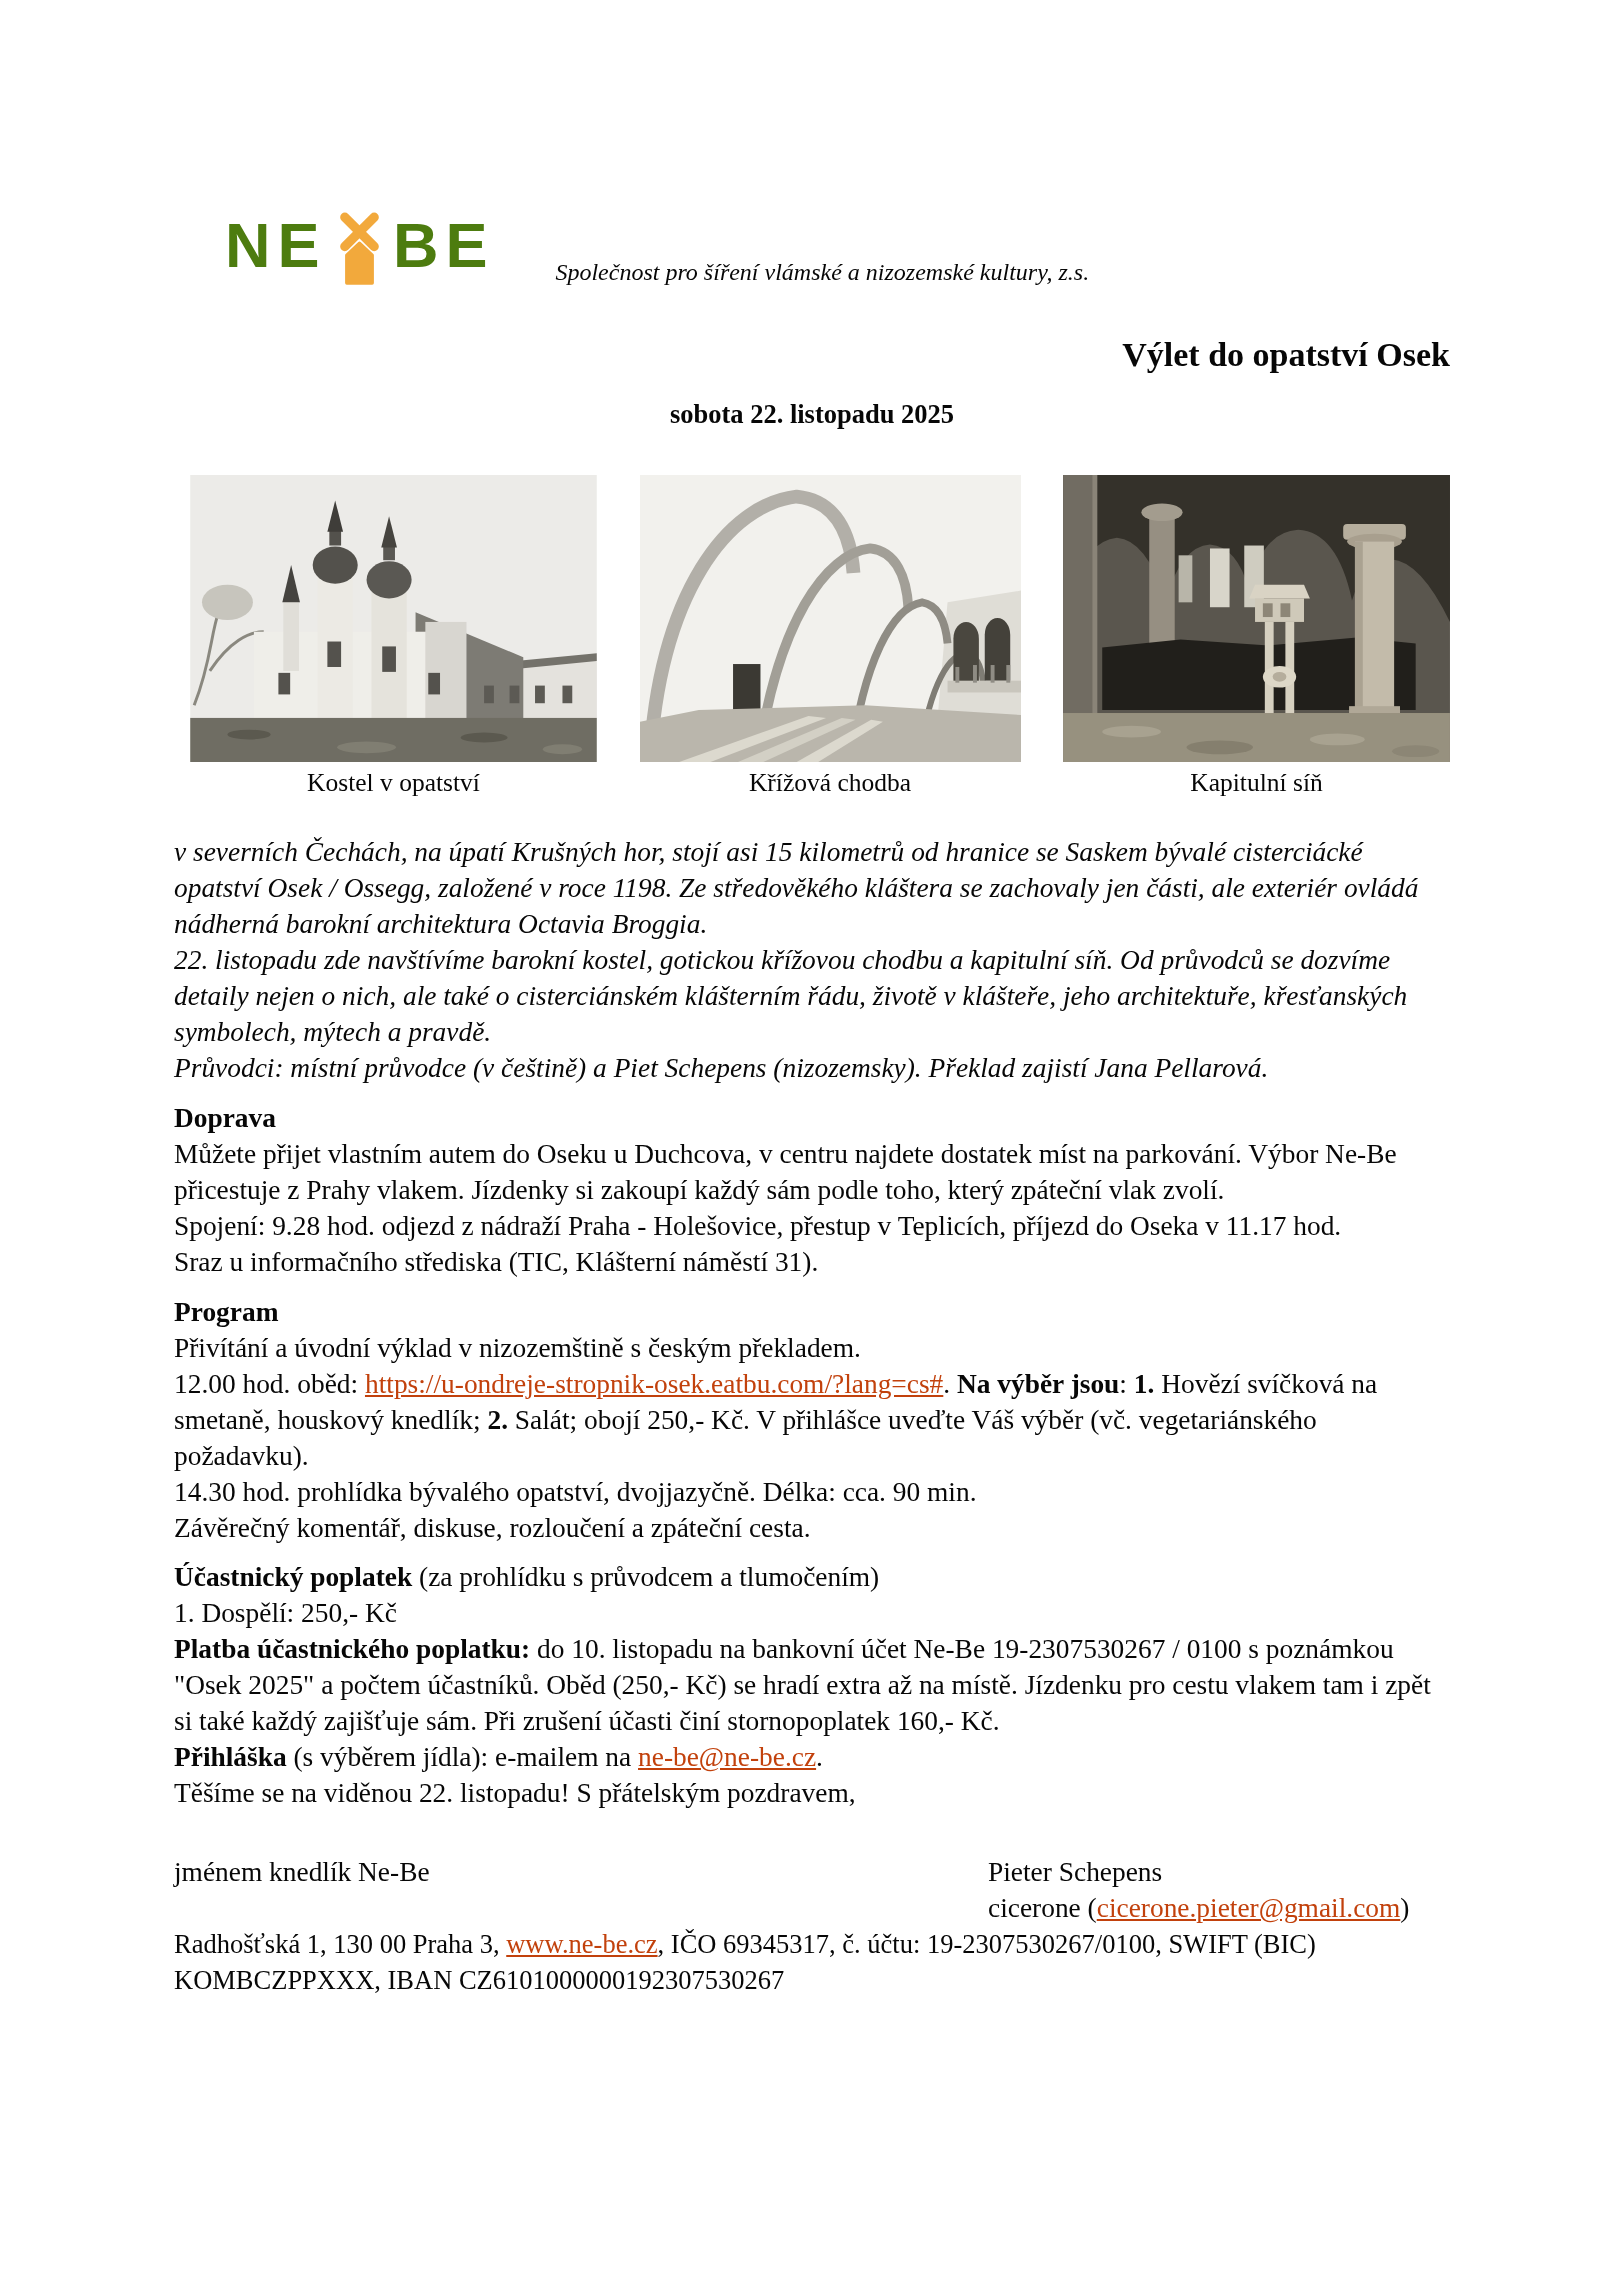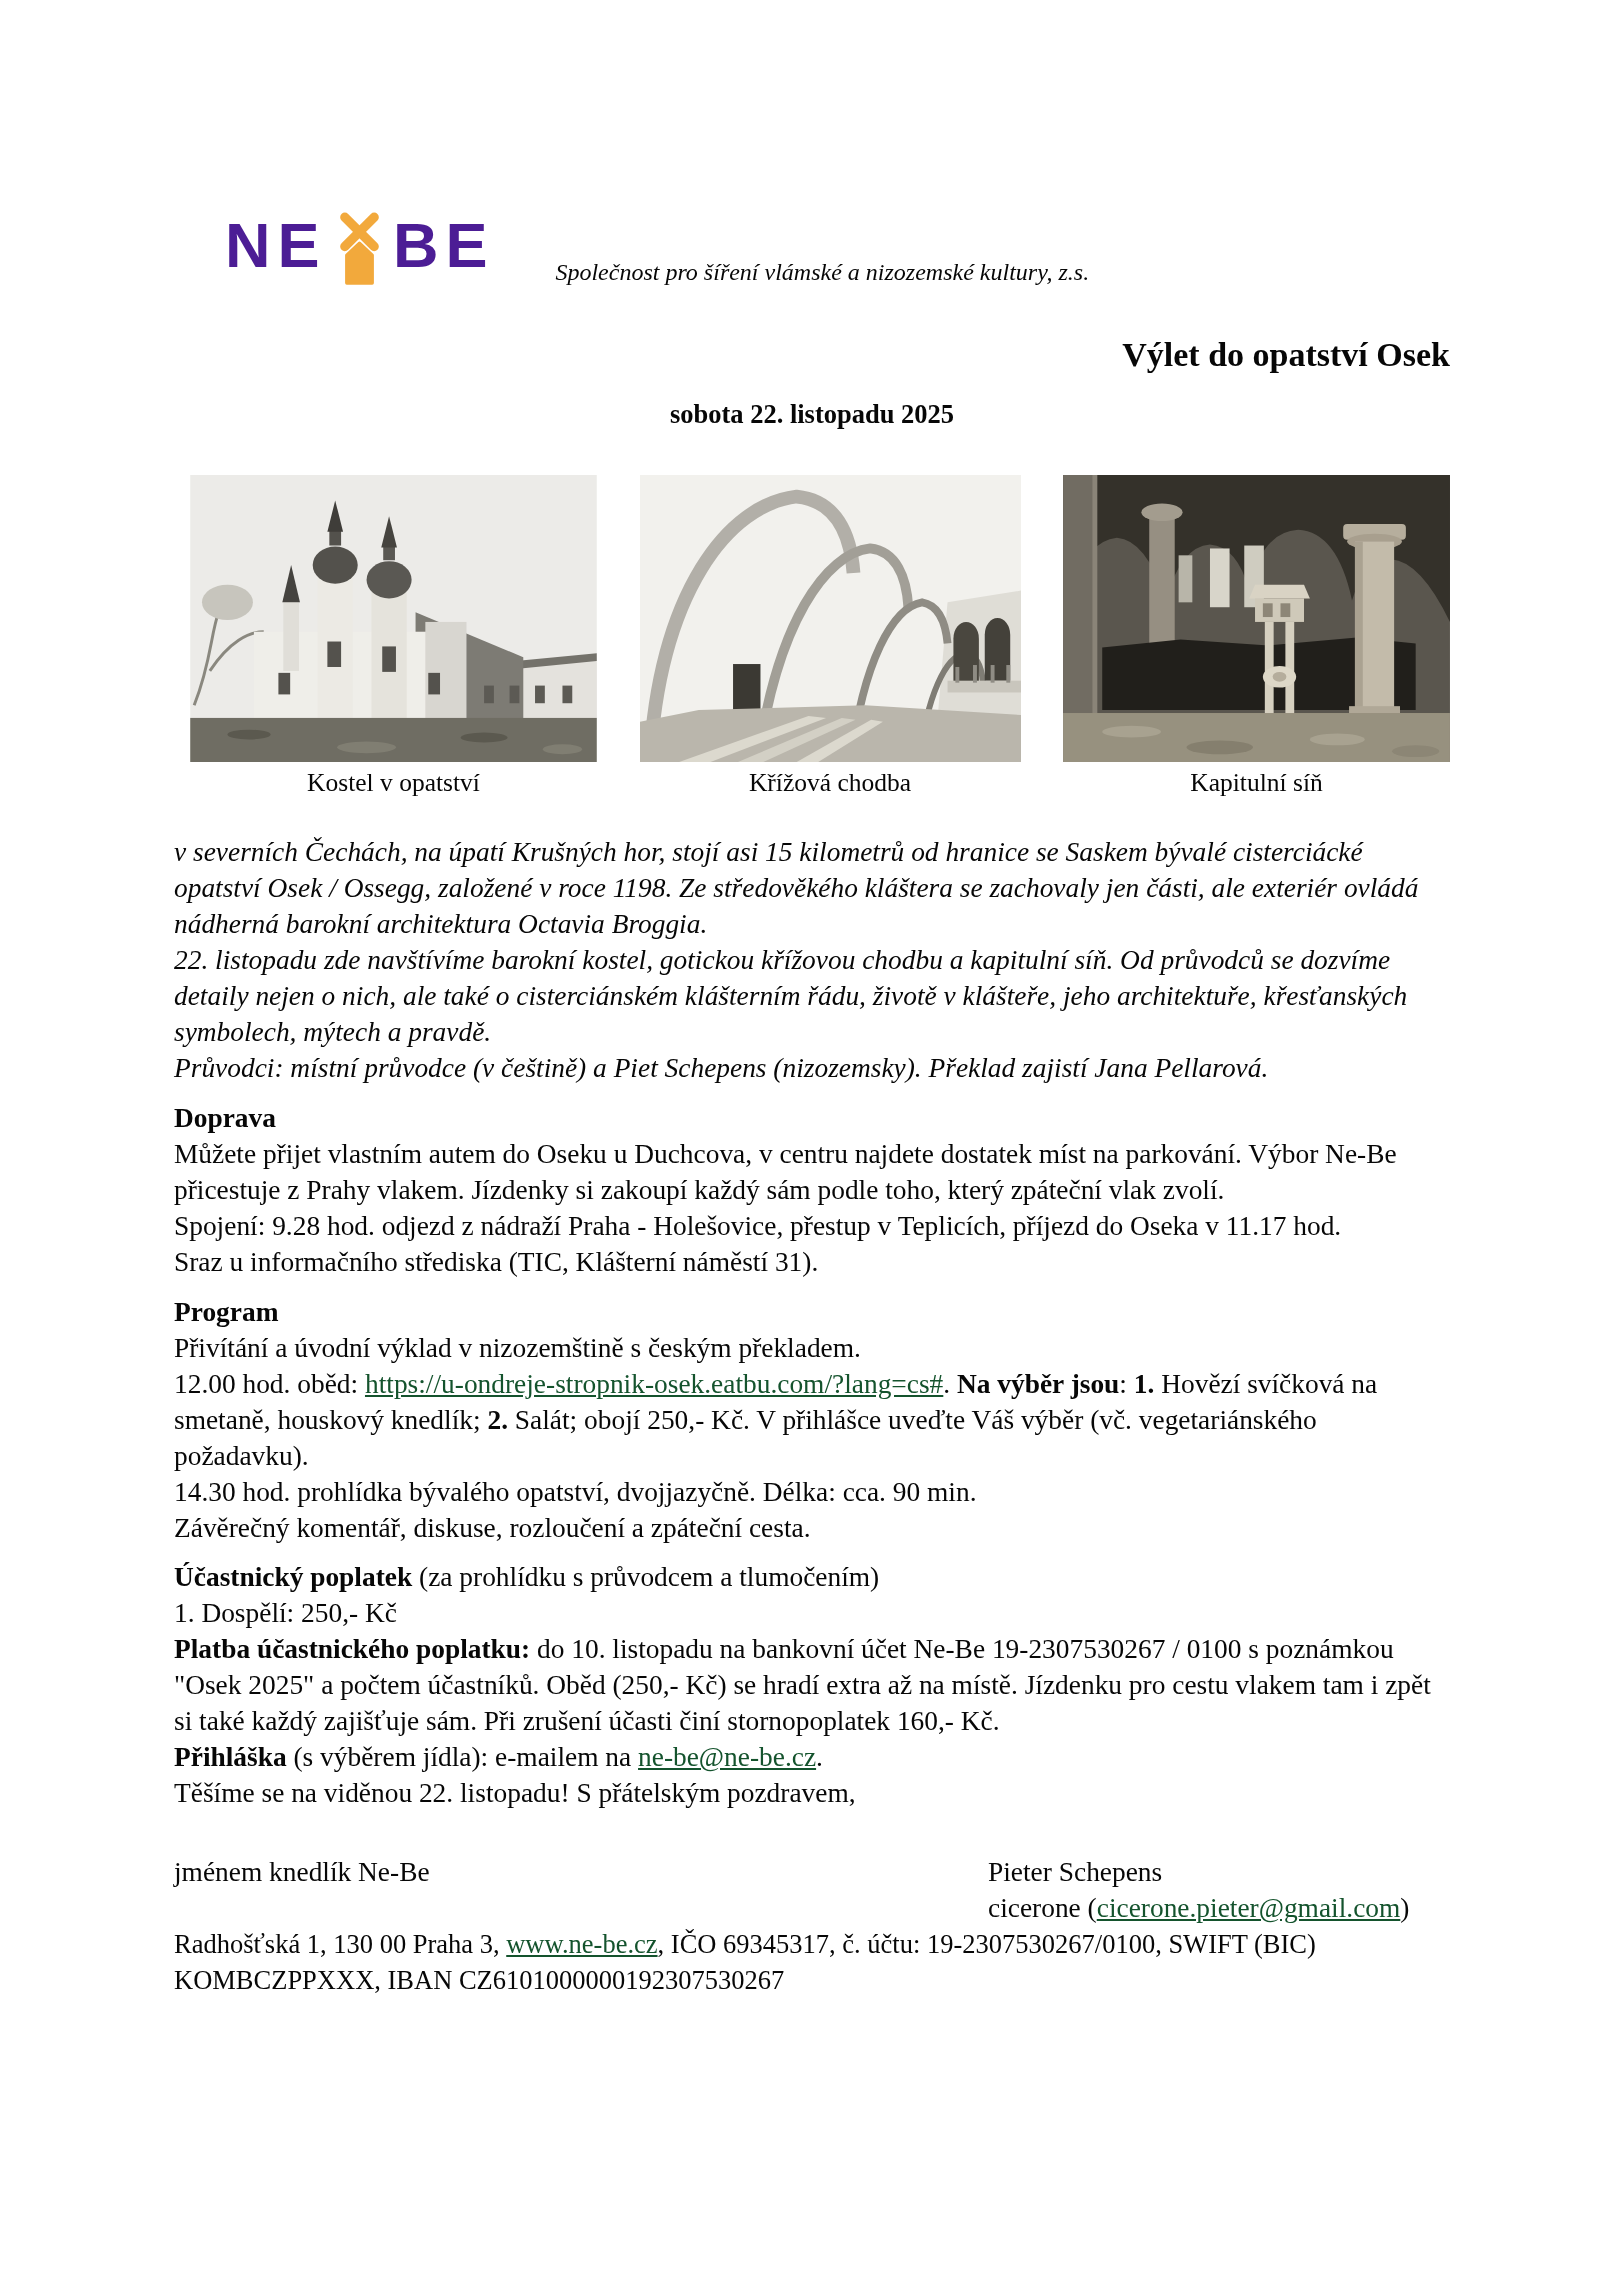--- a/index.html
+++ b/index.html
@@ -5,39 +5,39 @@
   html,body{margin:0;padding:0;background:#ffffff;}
   .page{
     width:1621px;height:2293px;box-sizing:border-box;background:#ffffff;
     padding:199px 171px 0 174px;overflow:hidden;position:relative;
     font-family:"Liberation Serif",serif;font-size:27.4px;line-height:36px;color:#070707;
   }
   
   .header{display:flex;align-items:flex-end;padding-left:51px;height:90px;}
   .logo{display:flex;align-items:center;}
   .logo-txt{font-family:"Liberation Sans",sans-serif;font-size:63px;line-height:63px;
-            font-weight:700;letter-spacing:6.9px;color:#4c1d95;}
+            font-weight:700;letter-spacing:6.9px;color:#4d7c0f;}
   .windmill{width:61px;height:88px;margin:0 2.9px;}
   .tagline{font-style:italic;font-size:24px;line-height:29px;margin-left:61px;padding-bottom:2px;}
   
   .title{text-align:right;font-size:34px;line-height:41px;font-weight:700;margin:45px 0 0;}
   .subtitle{text-align:center;font-size:26.5px;line-height:32px;font-weight:700;margin:22.5px 0 0;}
   
   .photos{display:flex;justify-content:space-between;margin-top:45px;}
   .photo{margin:0;padding-left:16px;}
   .photo svg{display:block;}
   .photo figcaption{text-align:center;font-size:25.5px;line-height:31px;margin-top:5.9px;}
   
   .content p{margin:0;}
   .greeting{margin-top:29px;}
   .block{margin-top:36px;font-style:italic;}
   .section{margin-top:13.7px;}
   .heading{font-weight:700;}
   .b{font-weight:700;}
-  .link{color:#14532d;text-decoration:underline;cursor:pointer;}
+  .link{color:#c2410c;text-decoration:underline;cursor:pointer;}
   .closing{margin-top:47px;}
   .signature{display:grid;grid-template-columns:814px 1fr;margin-top:43px;}
   .footer{margin-top:33px;font-size:26.5px;line-height:36px;}
 </style>
 </head>
 <body>
 
 <div class="page">
 
   <div class="header">

